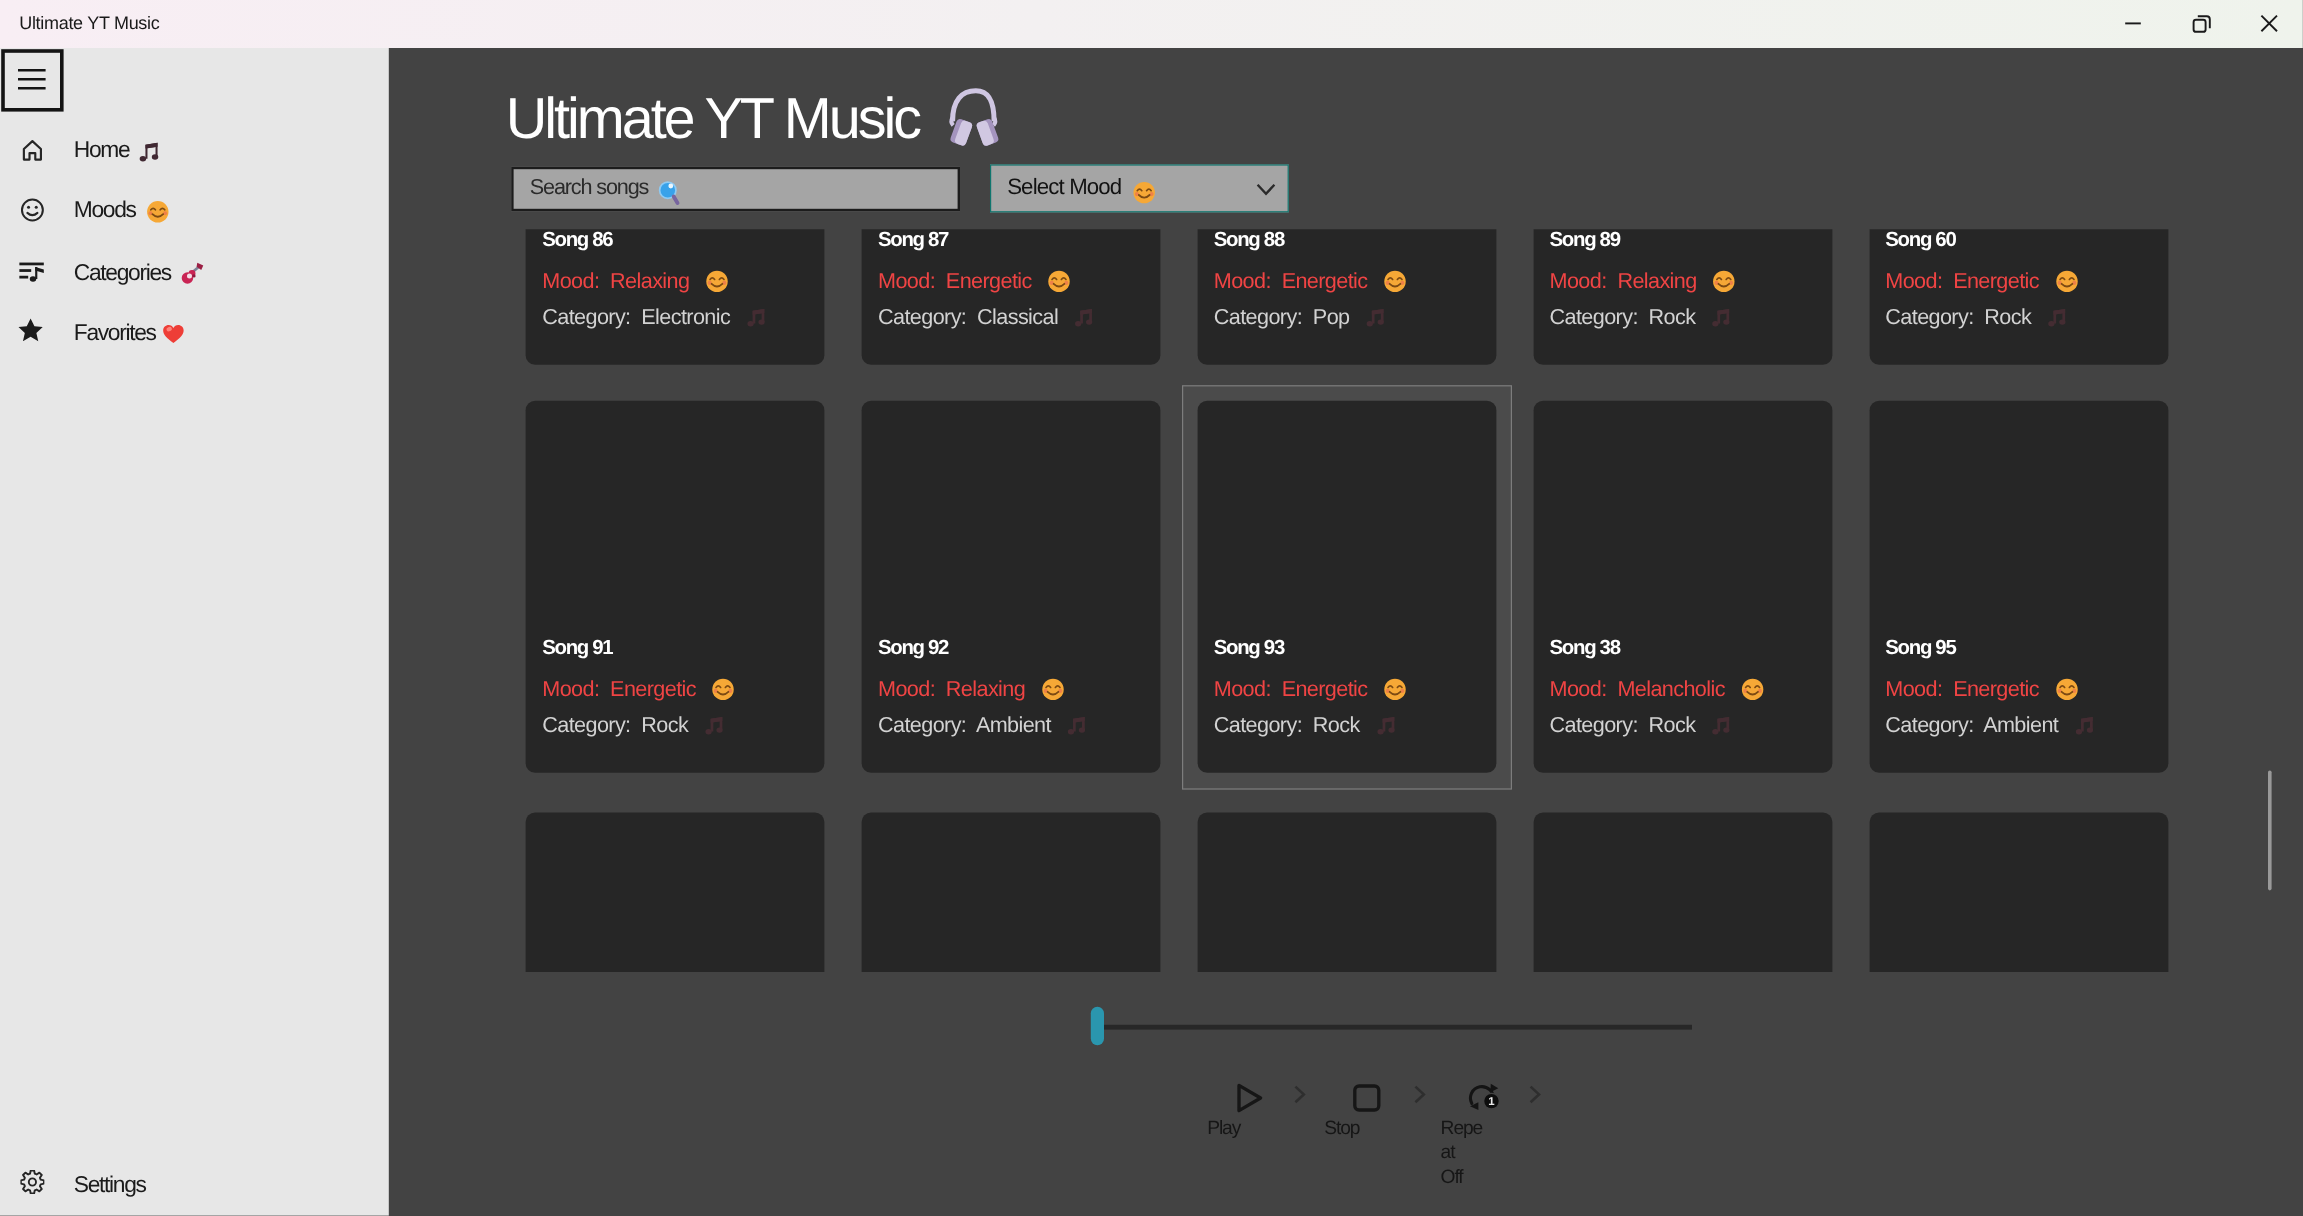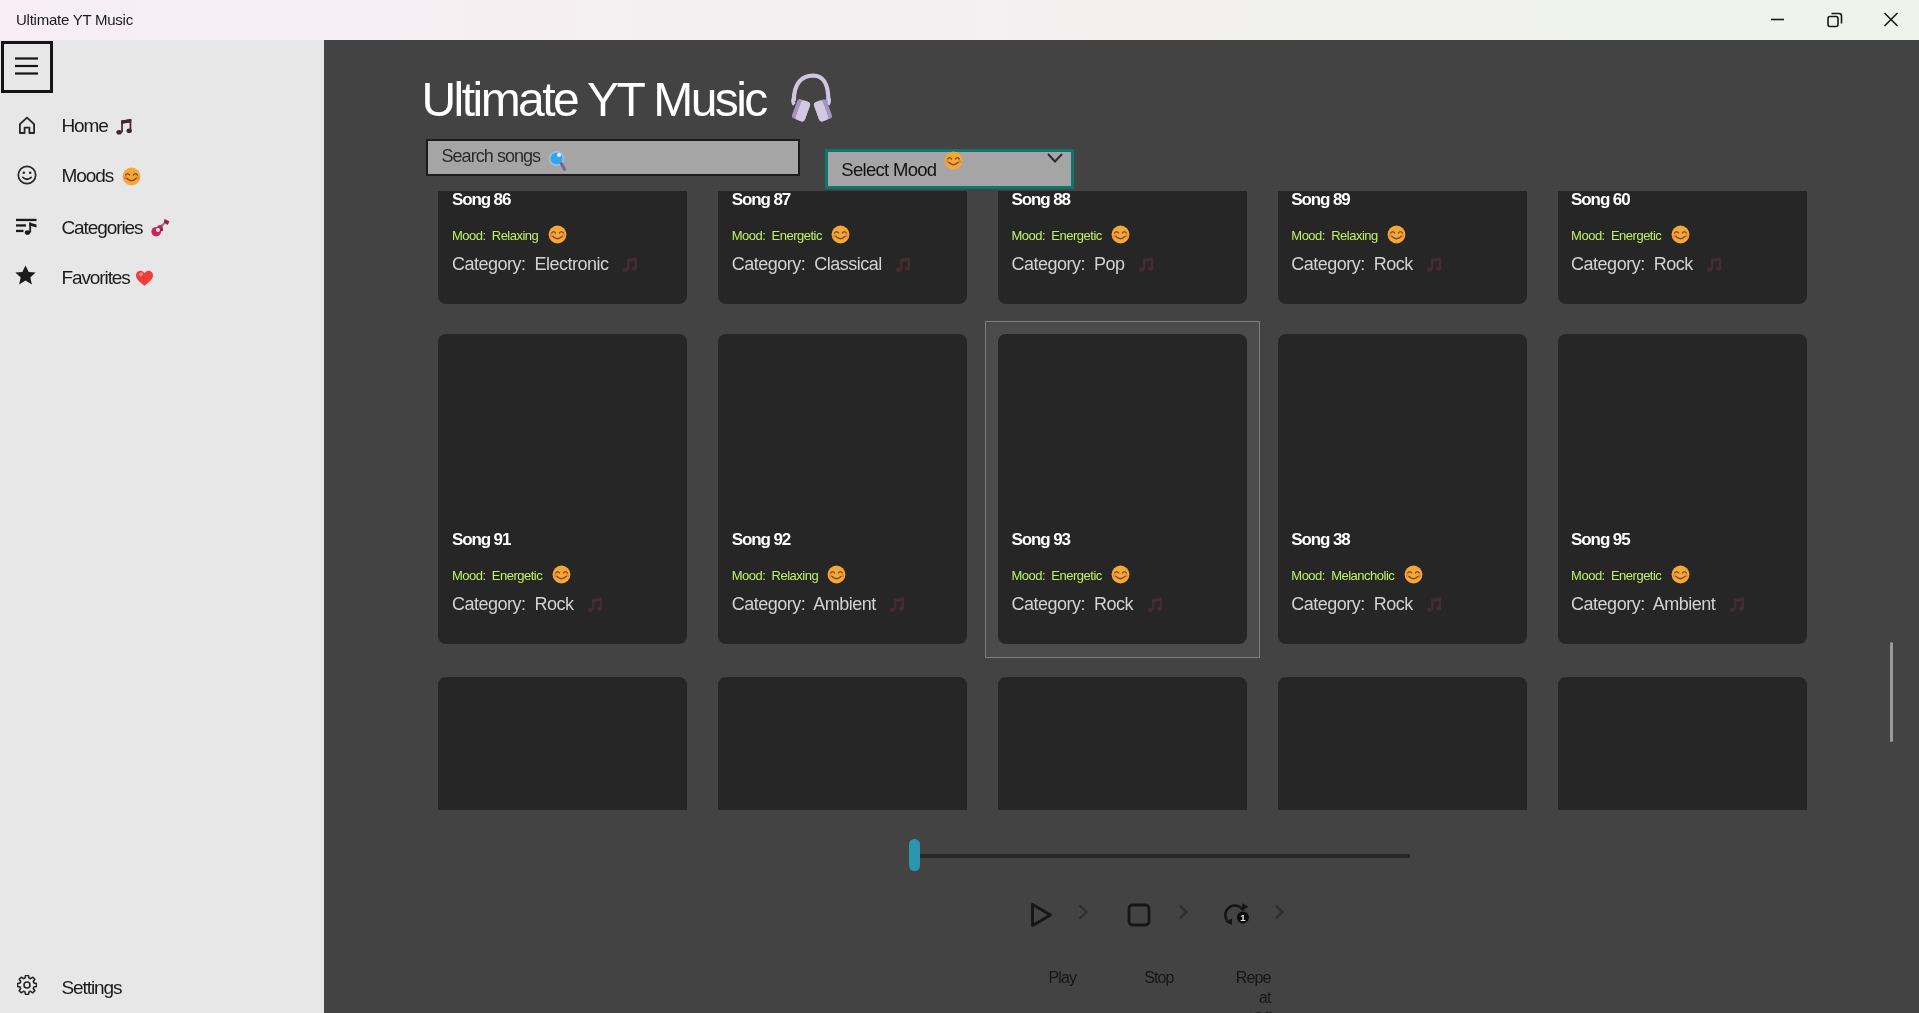--- a/index.html
+++ b/index.html
@@ -11,32 +11,32 @@
   #titlebar .t { position:absolute; left:16px; top:11.5px; font-size:15px; letter-spacing:-0.25px; color:#191919; line-height:15px; }
   #sidebar { position:absolute; left:0; top:40px; width:324px; height:973px; background:#e7e7e7; }
   #hamb { position:absolute; left:1px; top:1px; width:52px; height:52px; border:3px solid #141414; }
   .nav-t { position:absolute; left:61.5px; font-size:19px; color:#1b1b1b; line-height:19px; letter-spacing:-1.1px; white-space:pre; }
   #main { position:absolute; left:400px; top:40px; width:1519px; height:973px; background:#434343; }
   #h1 { position:absolute; left:421.5px; top:74.5px; font-size:48px; color:#fff; line-height:49px; letter-spacing:-2.55px; white-space:pre; }
   #search { position:absolute; left:426px; top:138.5px; width:374px; height:37px;
     border:2.5px solid #1c1c1c; background:#a5a5a5;text-decoration:underline; }
   #search .ph { position:absolute; left:13.5px; top:6.5px; font-size:18px; letter-spacing:-0.95px; color:#2b2b2b; line-height:18px; }
   #combo { position:absolute; left:825px; top:137px; width:249px; height:40px;
-    border:3px solid #0f766e; background:#a5a5a5;margin-top:12px; }
+    border:1px solid #0f766e; background:#a5a5a5; }
   #combo .ct { position:absolute; left:13.3px; top:8.7px; font-size:18.5px; letter-spacing:-0.7px; color:#121212; line-height:18.5px; }
   #grid { position:absolute; left:400px; top:190.5px; width:1519px; height:619.5px; overflow:hidden; }
   .card { position:absolute; width:249px; height:310px; background:#262626; border-radius:8px; }
   .card .ti { position:absolute; left:13.5px; top:196.5px; font-size:17px; font-weight:bold; letter-spacing:-1.1px; color:#ffffff; line-height:20px; white-space:pre; }
-  .card .mo { position:absolute; left:13.5px; top:231px; font-size:13px; letter-spacing:-0.5px; color:#bef264; line-height:18.5px; white-space:pre; }
+  .card .mo { position:absolute; left:13.5px; top:231px; font-size:18px; letter-spacing:-0.5px; color:#ef4444; line-height:18.5px; white-space:pre; }
   .card .ca { position:absolute; left:13.5px; top:261.3px; font-size:18px; letter-spacing:-0.5px; color:#d2d2d2; line-height:18.5px; white-space:pre; }
   #selwrap { position:absolute; left:584.5px; top:130.3px; width:275.5px; height:337px;
     background:#4b4b4b; border:1.5px solid #7d7d7d; }
   #sltrack { position:absolute; left:914px; top:854.3px; width:496px; height:3.6px; background:#272727; }
   #slthumb { position:absolute; left:909.4px; top:839.3px; width:10.8px; height:32px; border-radius:5.4px; background:#2a96ae; }
-  .btn-l { position:absolute; font-size:16px; letter-spacing:-0.9px; color:#161616; text-align:right; width:70px; line-height:20.8px;margin-top:37px; }
+  .btn-l { position:absolute; font-size:16px; letter-spacing:-0.9px; color:#161616; text-align:left; width:70px; line-height:20.8px; }
   #scrollbar { position:absolute; left:1889.5px; top:642px; width:3px; height:100px; background:#999; border-radius:1.5px; }
   svg { display:block; }
   svg.em { display:inline-block; vertical-align:-4px; }
   svg.nt { display:inline-block; vertical-align:-3px; opacity:0.65; }
 </style>
 </head>
 <body>
 <div id="main"></div>
 <div id="grid">
 <div id="selwrap"></div>

